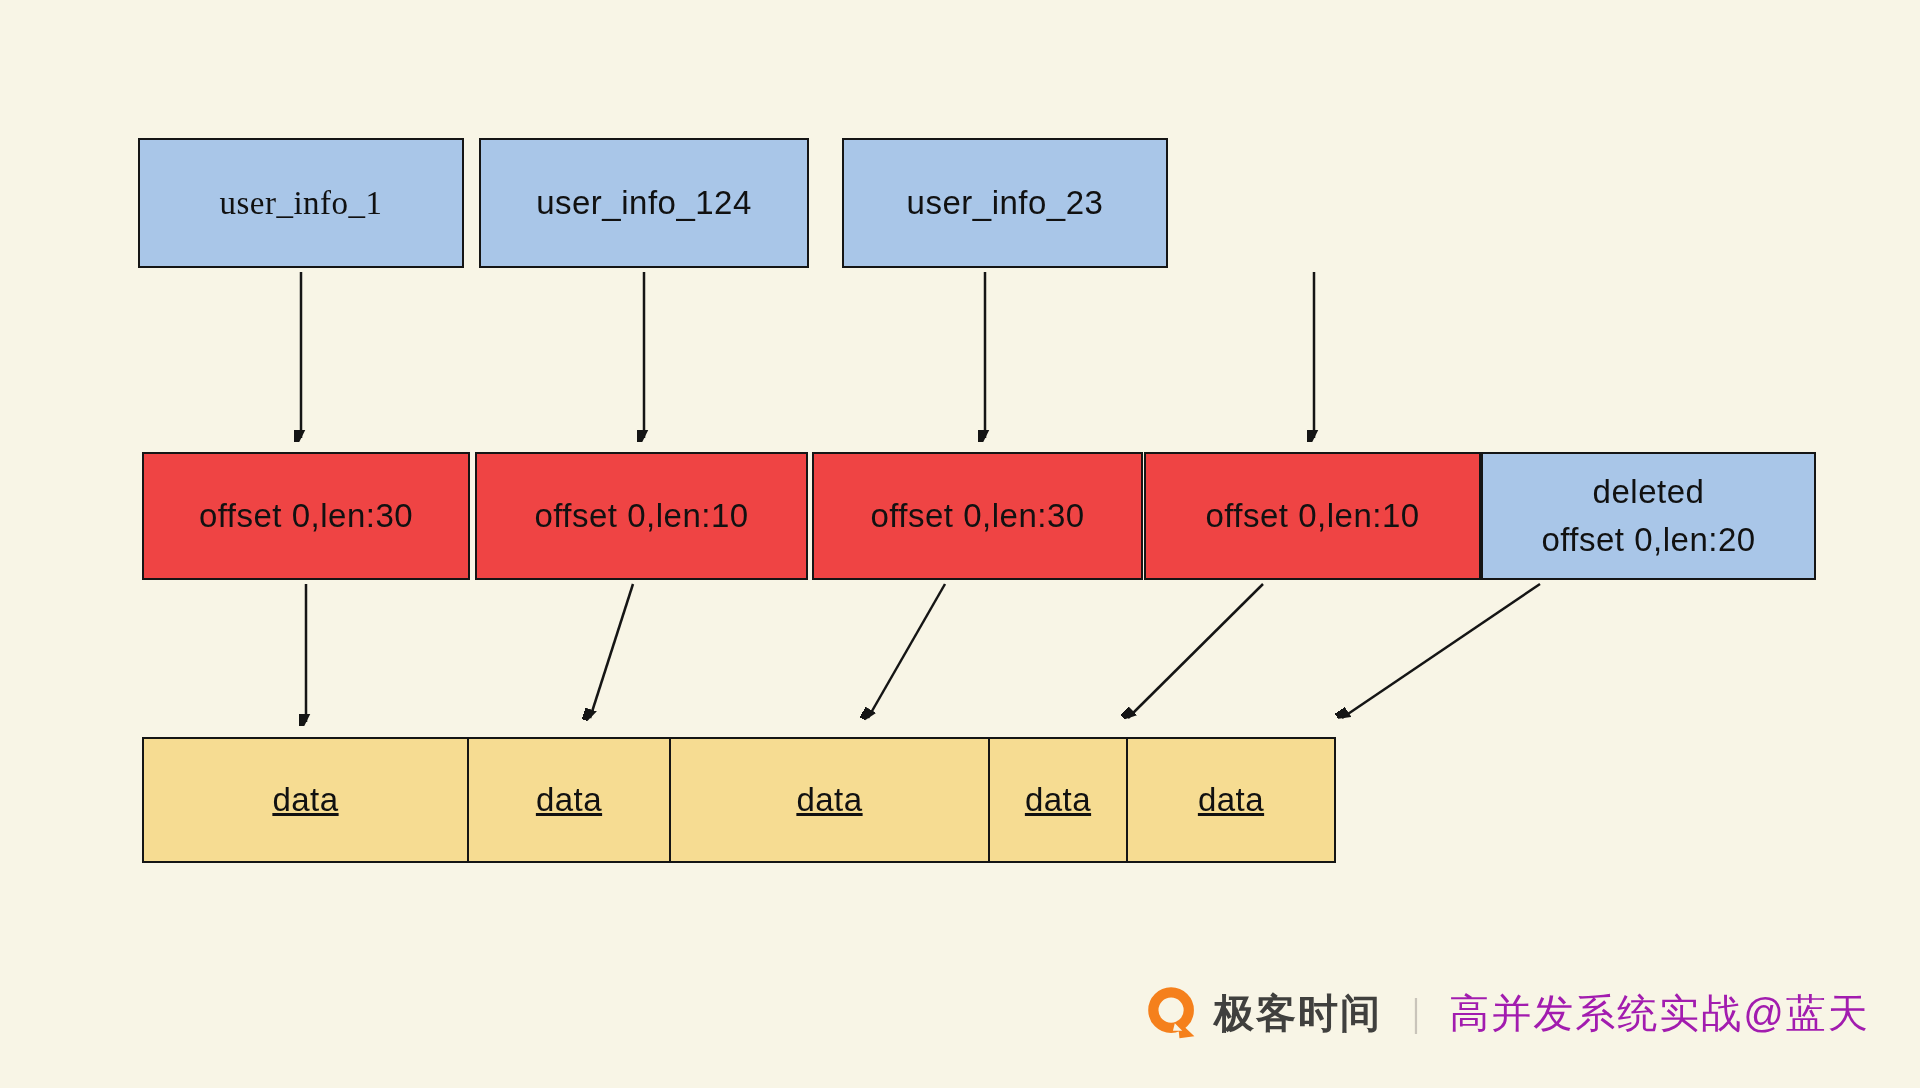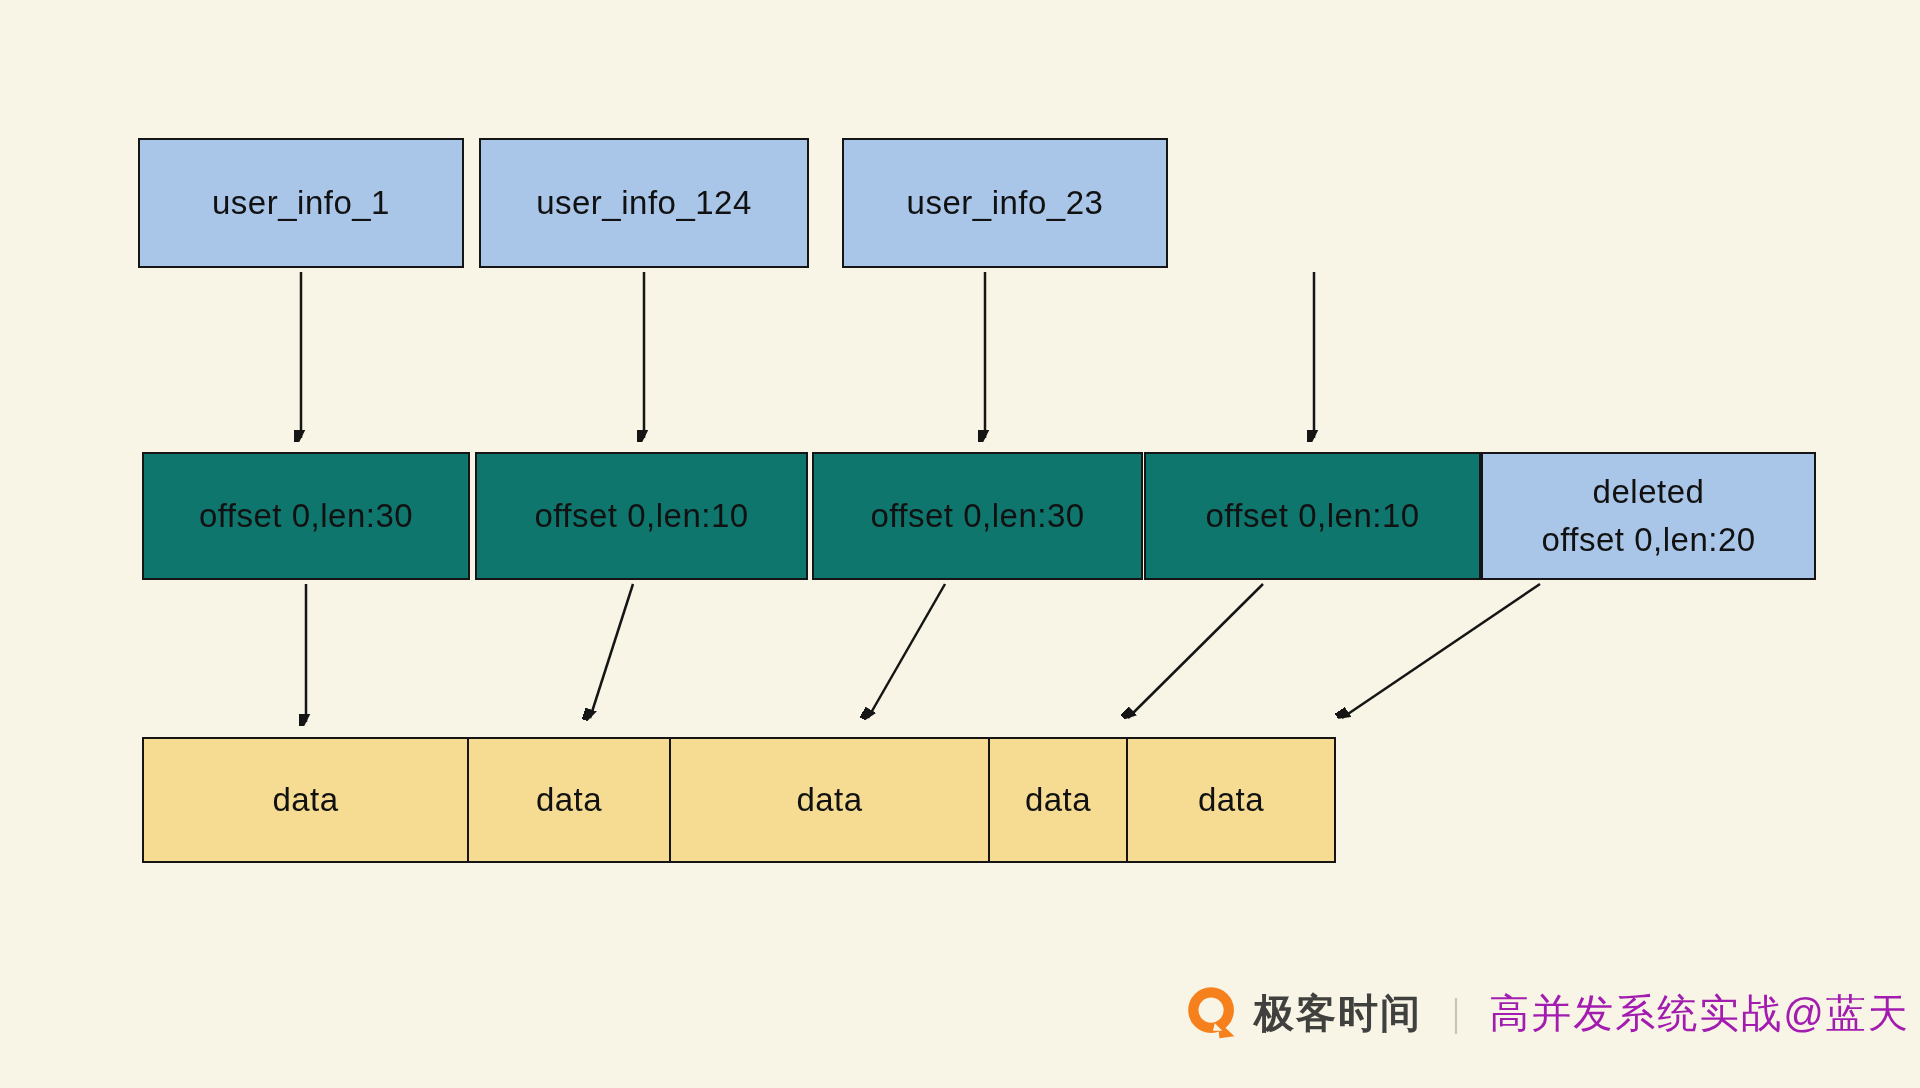--- a/index.html
+++ b/index.html
@@ -29,52 +29,52 @@
     border: 2px solid #151515;
     display: flex;
     align-items: center;
     justify-content: center;
     text-align: center;
     font-size: 33px;
     color: #111;
     letter-spacing: 0.5px;
   }
   .key-box   { background: #a9c6e8; }
-  .index-box { background: #0f766e; }
+  .index-box { background: #ef4444; }
   .deleted-box {
     background: #a9c6e8;
     flex-direction: column;
     line-height: 1.45;
     justify-content: center;
   }
-  .data-box  { background: #f6dc92; }
+  .data-box  { background: #f6dc92; text-decoration: underline; }
 
   
-  .key-1 { left: 138px;  top: 138px; width: 326px; height: 130px; }
+  .key-1 { left: 138px;  top: 138px; width: 326px; height: 130px; font-family: Liberation Serif, serif; }
   .key-2 { left: 479px;  top: 138px; width: 330px; height: 130px; justify-content: center; }
   .key-3 { left: 822px;  top: 138px; width: 326px; height: 130px; margin-left: 20px; }
   .key-4 { left: 1148px; top: 138px; width: 333px; height: 130px; }
 
   
   .idx-1 { left: 142px;  top: 452px; width: 328px; height: 128px; }
   .idx-2 { left: 475px;  top: 452px; width: 333px; height: 128px; }
   .idx-3 { left: 812px;  top: 452px; width: 331px; height: 128px; }
   .idx-4 { left: 1144px; top: 452px; width: 337px; height: 128px; }
   .idx-5 { left: 1481px; top: 452px; width: 335px; height: 128px; }
 
   
   .dat-1 { left: 142px;  top: 737px; width: 327px; height: 126px; }
   .dat-2 { left: 467px;  top: 737px; width: 204px; height: 126px; }
   .dat-3 { left: 669px;  top: 737px; width: 321px; height: 126px; }
   .dat-4 { left: 988px;  top: 737px; width: 140px; height: 126px; }
   .dat-5 { left: 1126px; top: 737px; width: 210px; height: 126px; }
 
   .footer {
     position: absolute;
-    left: 1184px;
+    left: 1144px;
     top: 985px;
     display: flex;
     align-items: center;
     gap: 14px;
   }
   .footer-logo {
     width: 56px;
     height: 56px;
     flex: 0 0 auto;
   }

